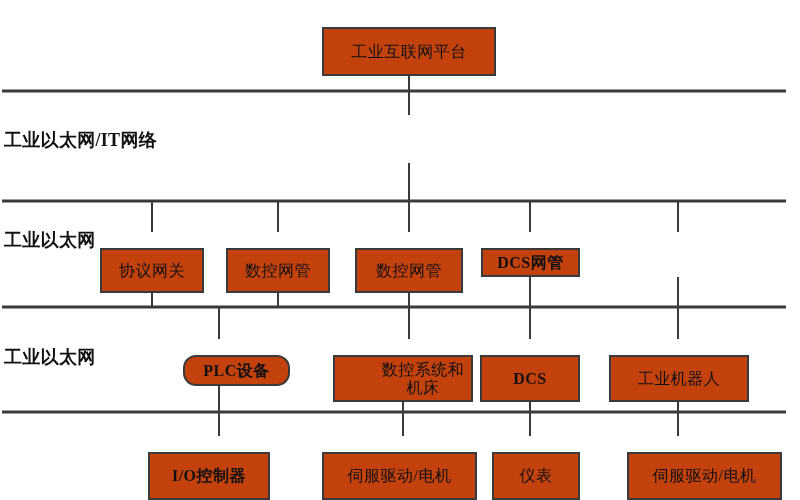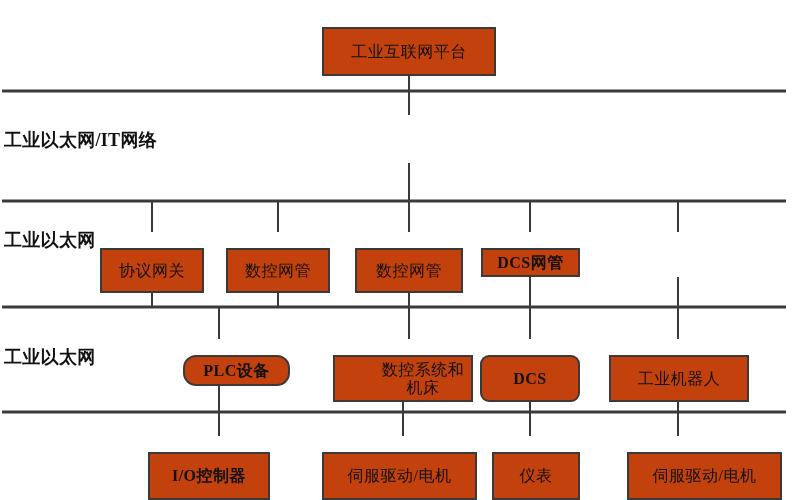--- a/index.html
+++ b/index.html
@@ -102,21 +102,21 @@
   <div class="node" style="left:322px; top:11px; width:174px; height:49px;">工业互联网平台</div>
 
 
   <div class="node" style="left:100px; top:232px; width:104px; height:45px;">协议网关</div>
   <div class="node" style="left:226px; top:232px; width:104px; height:45px;">数控网管</div>
   <div class="node" style="left:355px; top:232px; width:108px; height:45px;">数控网管</div>
   <div class="node bold" style="left:481px; top:232px; width:99px; height:29px;">DCS网管</div>
 
   <div class="node bold" style="left:183px; top:339px; width:107px; height:31px;border-radius:13px;">PLC设备</div>
   <div class="node" style="left:333px; top:339px; width:140px; height:47px;padding-left:40px;">数控系统和机床</div>
-  <div class="node bold" style="left:480px; top:339px; width:100px; height:47px;border-radius:9px;">DCS</div>
+  <div class="node bold" style="left:480px; top:339px; width:100px; height:47px;">DCS</div>
   <div class="node" style="left:609px; top:339px; width:140px; height:47px;">工业机器人</div>
 
   <div class="node bold" style="left:148px; top:436px; width:122px; height:48px;">I/O控制器</div>
   <div class="node" style="left:322px; top:436px; width:155px; height:48px;">伺服驱动/电机</div>
   <div class="node" style="left:492px; top:436px; width:88px; height:48px;">仪表</div>
   <div class="node" style="left:627px; top:436px; width:155px; height:48px;">伺服驱动/电机</div>
 
 </div>
 
 </body></html>

